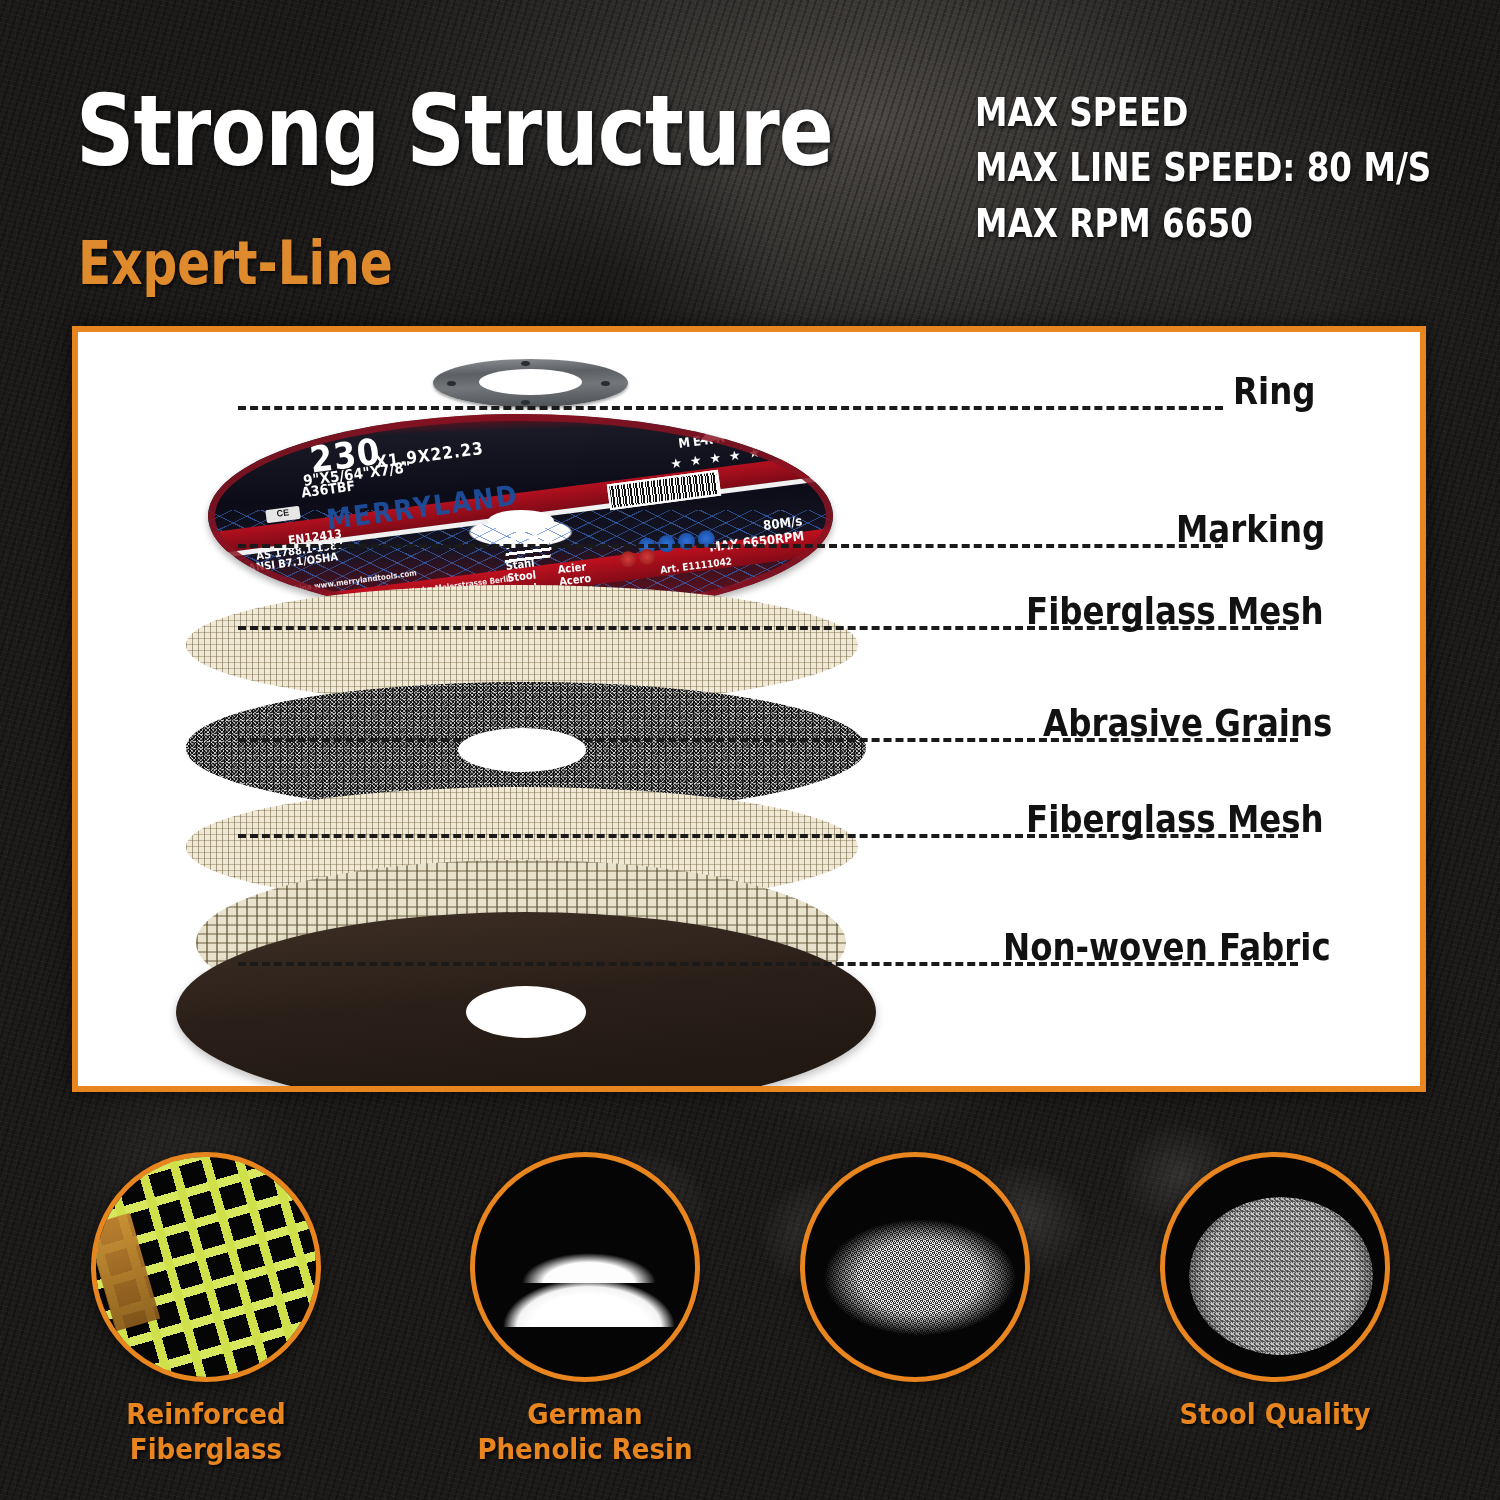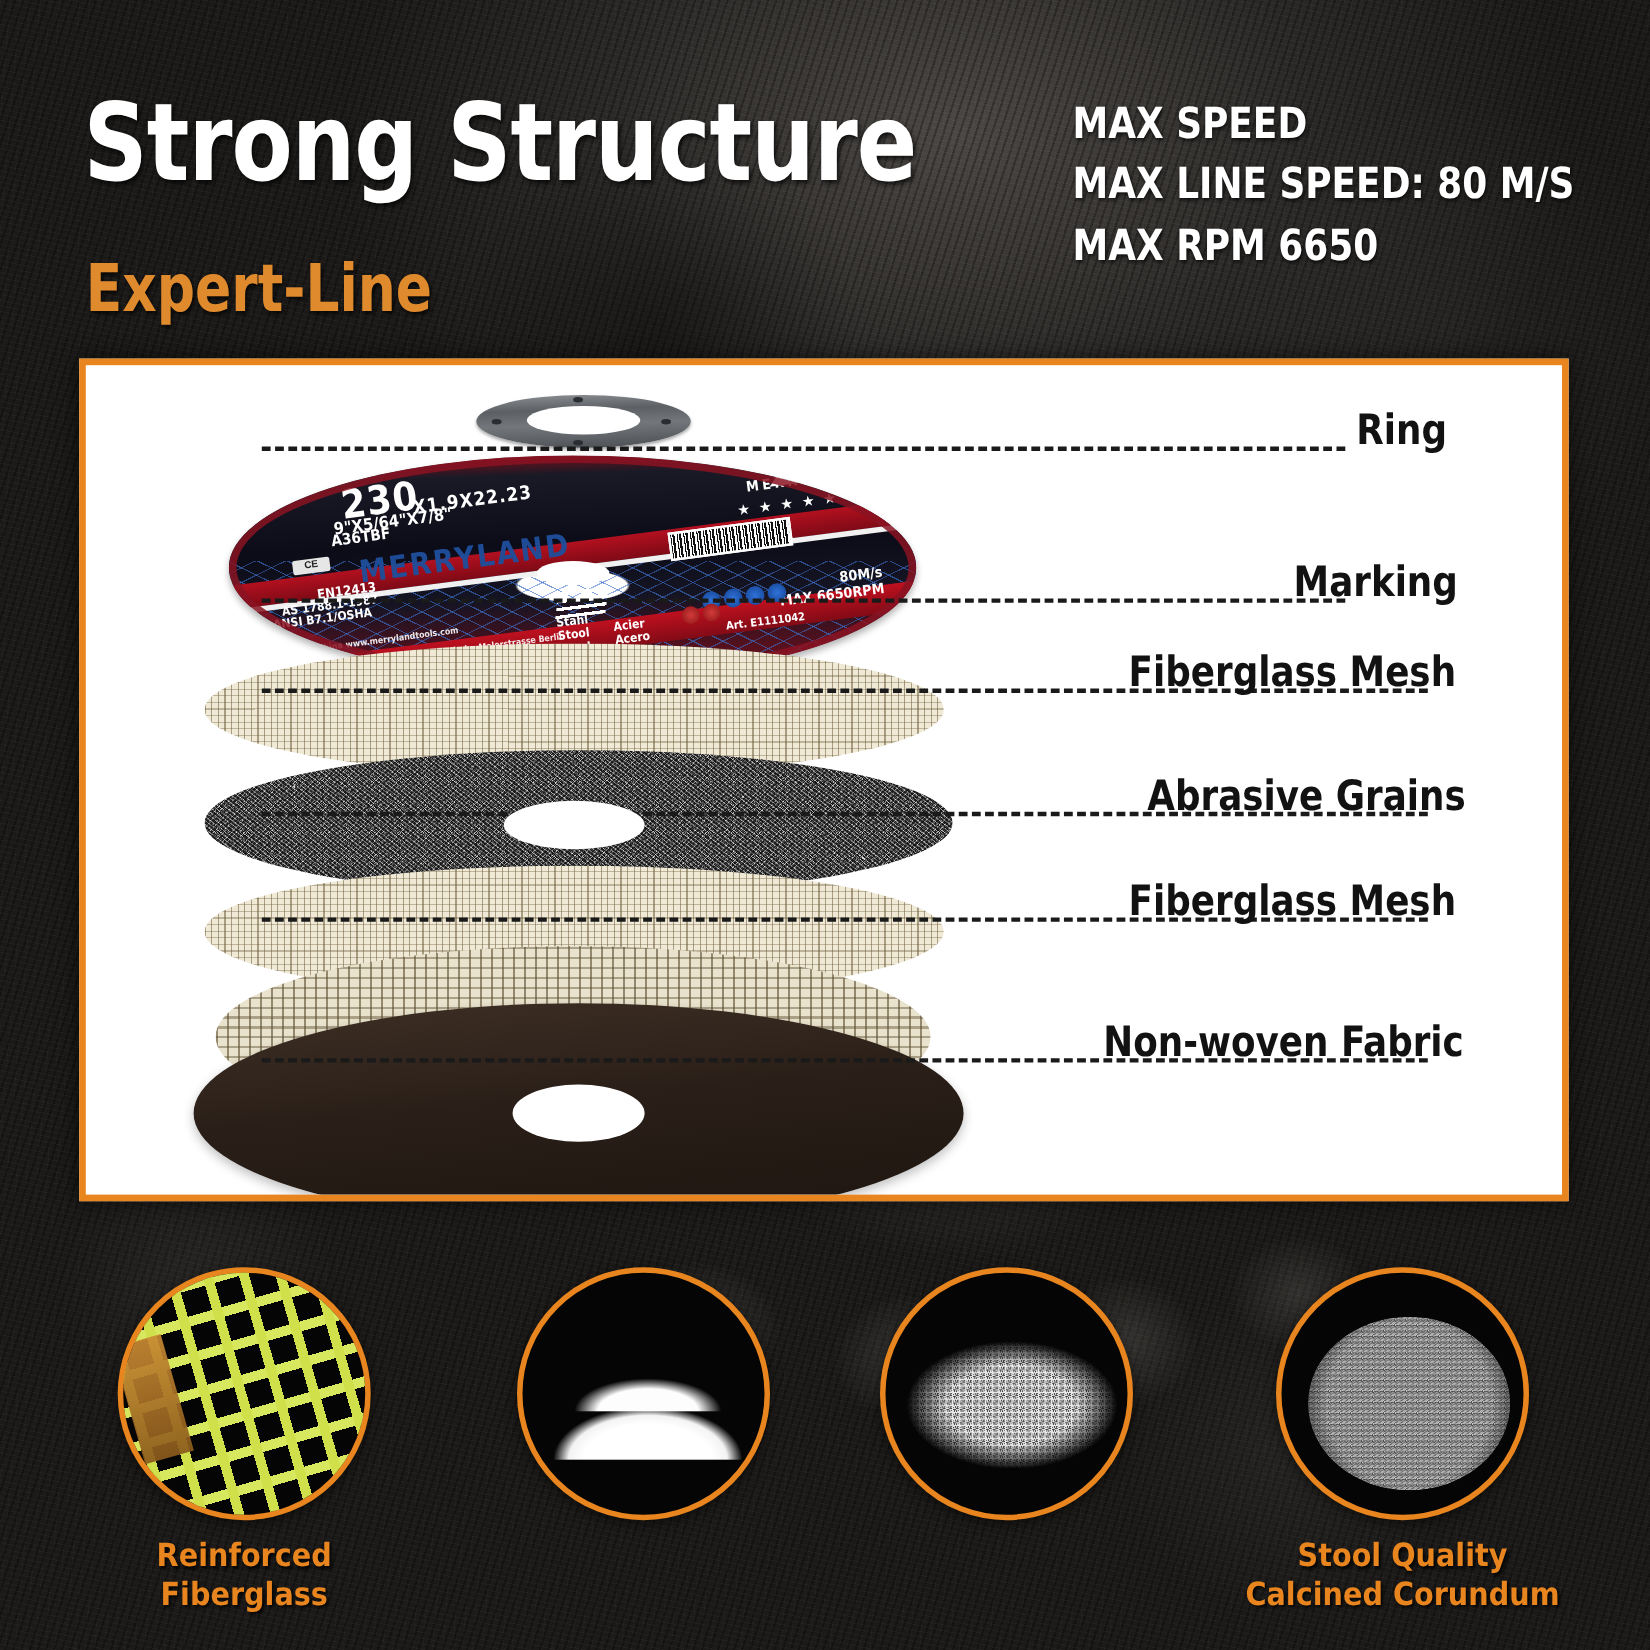--- a/index.html
+++ b/index.html
@@ -437,44 +437,47 @@
     </div>
 
     <div class="callout">
       <div class="dash" style="left:160px; top:630px; width:1060px;"></div>
       <div class="clabel" style="left:925px; top:596px;">Non-woven Fabric</div>
     </div>
 
   </div>
 </div>
 
-<div class="feature" style="left:107px; top:1152px;">
+<div class="feature" style="left:91px; top:1152px;">
   <div class="fcircle">
     <div class="fg-grid"></div>
     <div class="fg-resin"></div>
   </div>
   <div class="fcaption">
     <div>Reinforced</div>
     <div>Fiberglass</div>
   </div>
 </div>
 
 <div class="feature" style="left:470px; top:1152px;">
   <div class="fcircle">
     <div class="pile-white"></div>
   </div>
+  <div class="fcaption">
+    <div>German</div>
+    <div>Phenolic Resin</div>
+  </div>
 </div>
 
 <div class="feature" style="left:800px; top:1152px;">
   <div class="fcircle">
     <div class="pile-gran"></div>
   </div>
 </div>
 
 <div class="feature" style="left:1160px; top:1152px;">
   <div class="fcircle">
     <div class="pile-gray"></div>
   </div>
   <div class="fcaption">
     <div>Stool Quality</div>
-    <div>Calcined Corundum</div>
   </div>
 </div>
 
 </body></html>

